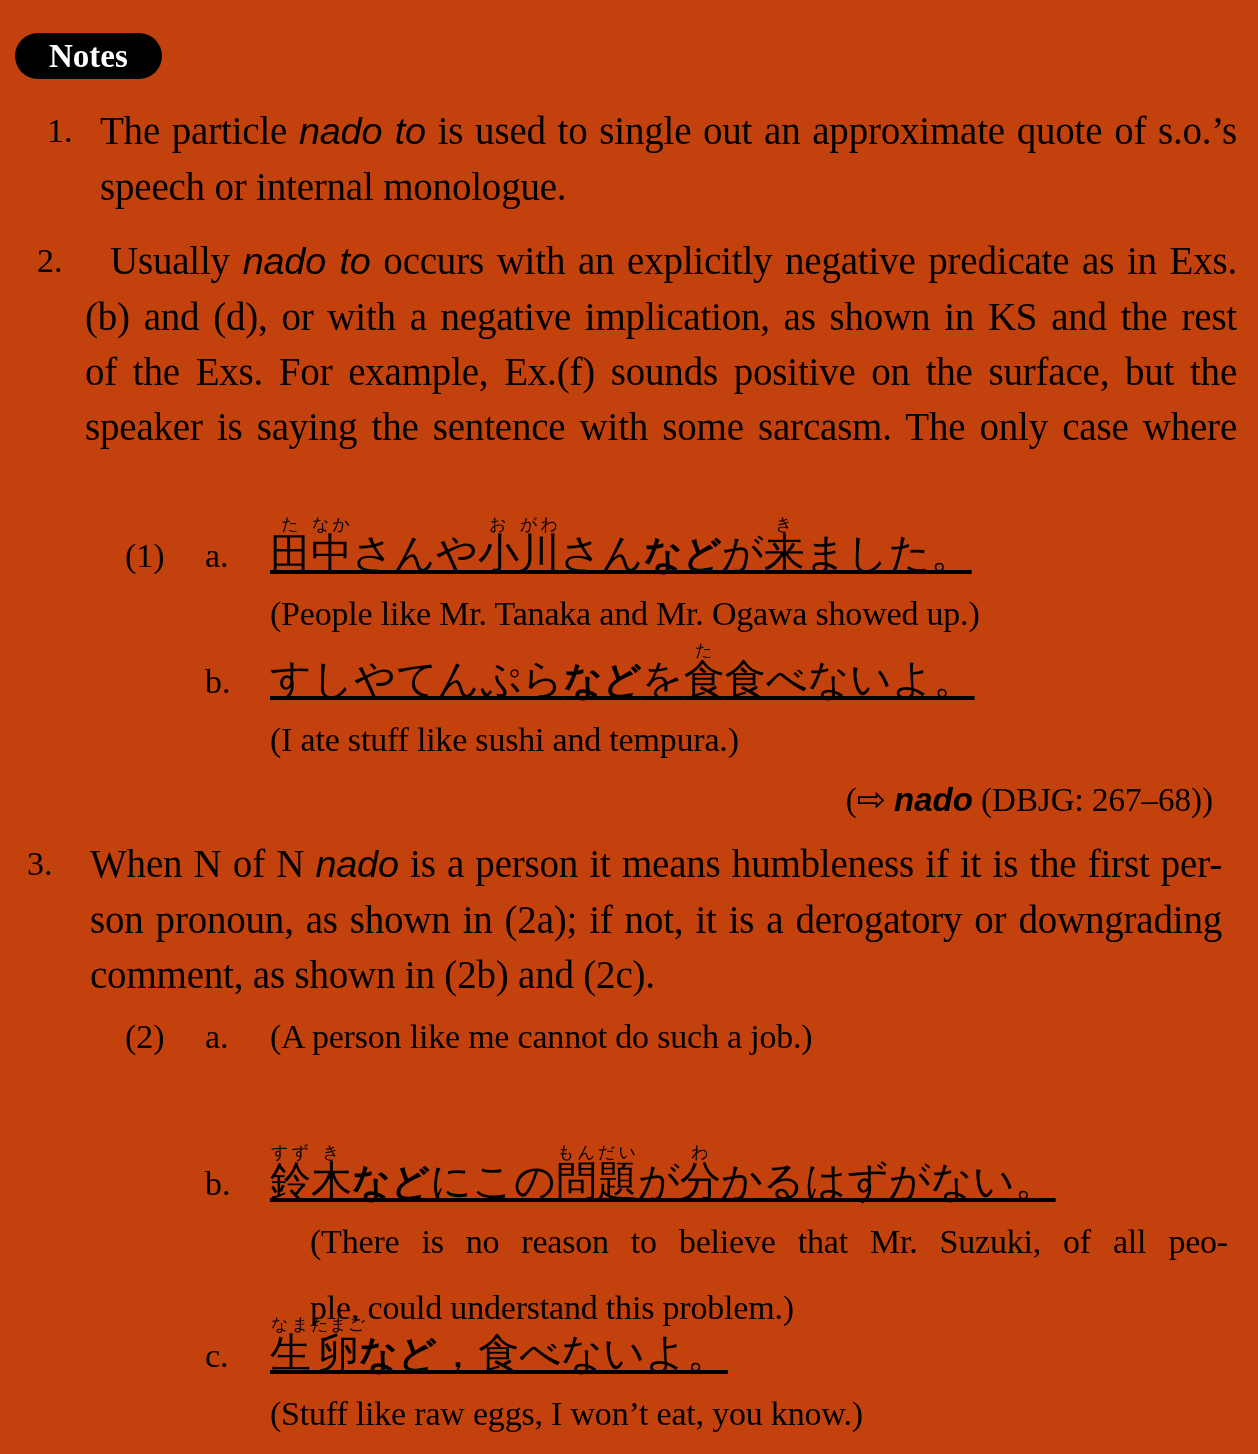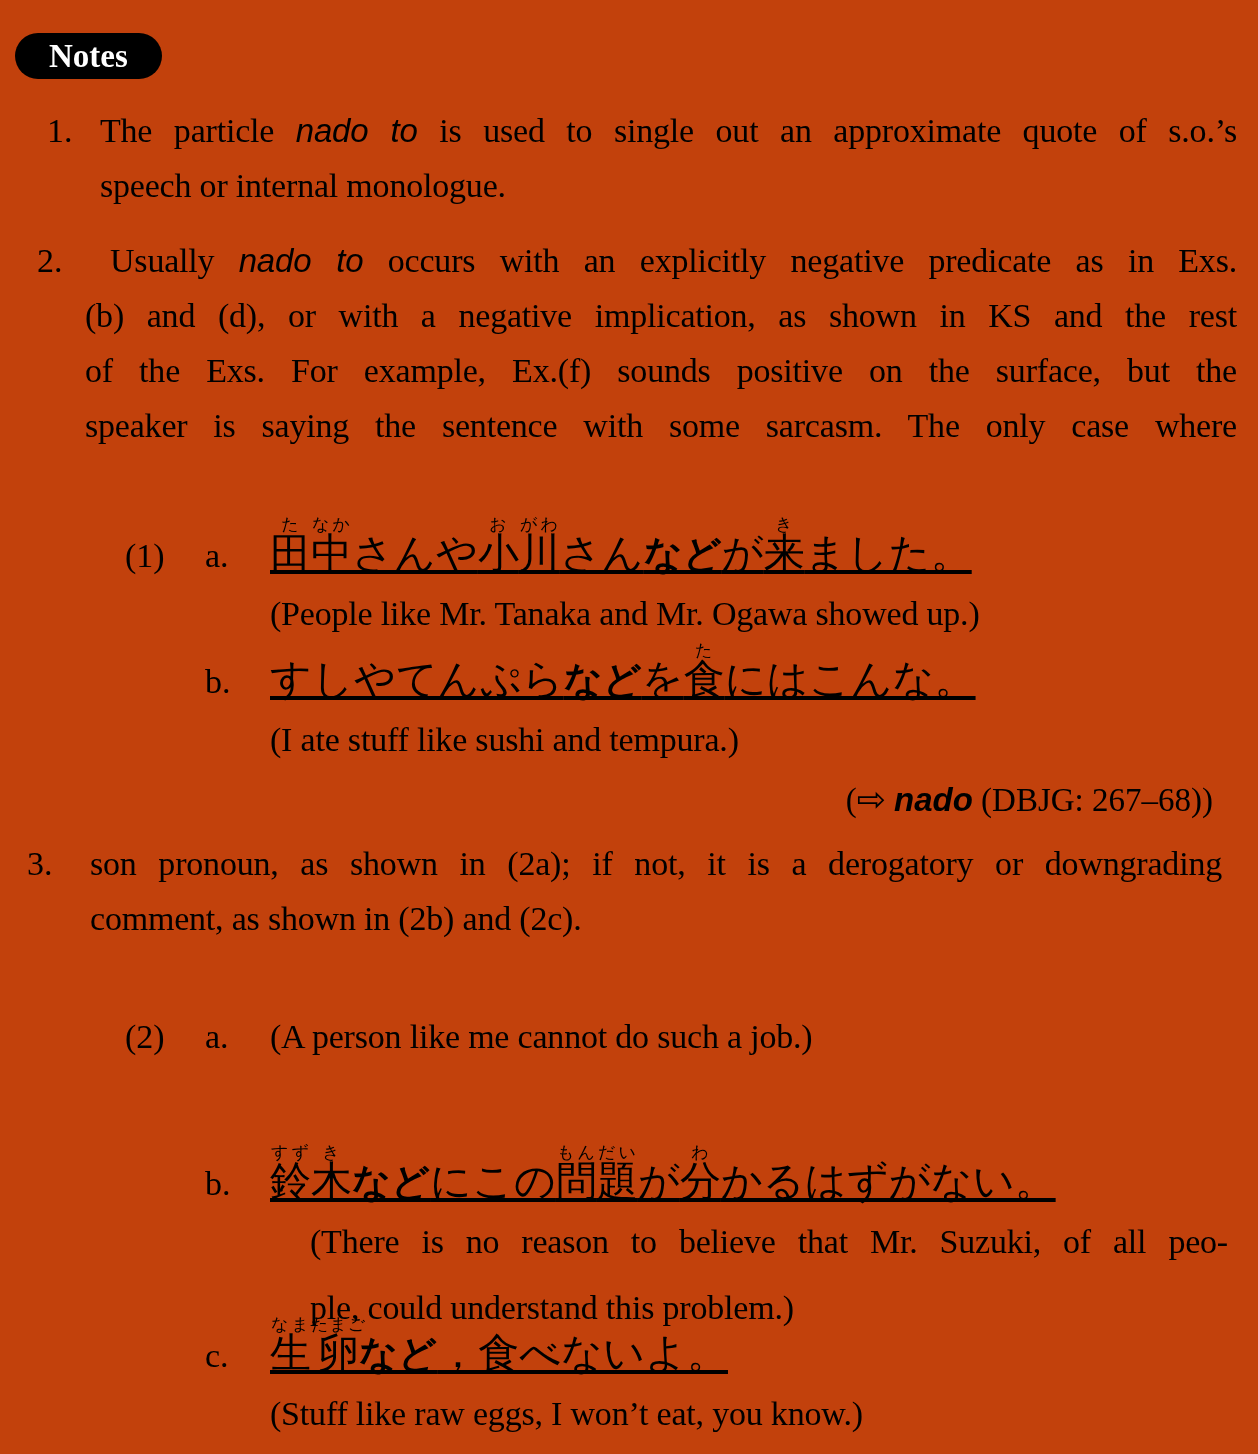--- a/index.html
+++ b/index.html
@@ -10,21 +10,21 @@
   
   .badge{
     position:absolute;left:15px;top:33px;height:46px;box-sizing:border-box;
     background:#000;color:#fff;border-radius:24px;padding:1px 34px 0 34px;
     font-size:33px;font-weight:bold;display:flex;align-items:center;
   }
   
   .note{position:absolute;}
   .num{position:absolute;top:0;font-size:34px;line-height:55px;}
   .tline{
-    font-size:34px;line-height:55px;letter-spacing:-0.2px;
+    font-size:39px;line-height:55px;letter-spacing:-0.2px;
     text-align:justify;text-align-last:justify;white-space:normal;
   }
   .tline.last{text-align-last:left;}
   .tline.indent{text-indent:25px;}
   .seg-i{font-family:"Liberation Sans",sans-serif;font-style:italic;font-size:0.97em;}
   .seg-b{font-family:"DejaVu Sans","Liberation Sans",sans-serif;font-weight:bold;font-size:0.93em;}
   .seg-bi{font-family:"Liberation Sans",sans-serif;font-style:italic;font-weight:bold;}
   .seg-arrow{font-family:"DejaVu Sans",sans-serif;font-size:1.05em;}
   
   .ex{position:absolute;left:125px;right:20px;display:flex;align-items:baseline;}
@@ -71,29 +71,30 @@
     <div class="ex-content">
       <div class="jp"><ruby>田<rt>た</rt></ruby><ruby>中<rt>なか</rt></ruby><span>さんや</span><ruby>小<rt>お</rt></ruby><ruby>川<rt>がわ</rt></ruby><span>さん</span><span class="seg-b">など</span><span>が</span><ruby>来<rt>き</rt></ruby><span>ました。</span></div>
       <div class="en">(People like Mr. Tanaka and Mr. Ogawa showed up.)</div>
     </div>
   </div>
 
   <div class="ex" style="top:642px;">
     <span class="ex-glabel"></span>
     <span class="ex-letter">b.</span>
     <div class="ex-content">
-      <div class="jp"><span>すしやてんぷら</span><span class="seg-b">など</span><span>を</span><ruby>食<rt>た</rt></ruby><span>にはこんな。</span></div>
+      <div class="jp"><span>すしやてんぷら</span><span class="seg-b">など</span><span>を</span><ruby>食<rt>た</rt></ruby><span>食べないよ。</span></div>
       <div class="en">(I ate stuff like sushi and tempura.)</div>
     </div>
   </div>
 
   <div class="ref"><span>(</span><span class="seg-arrow">⇨</span><span> </span><span class="seg-bi">nado</span><span> (DBJG: 267–68))</span></div>
 
   <section class="note" style="left:90px;top:836px;width:1132px;">
     <span class="num" style="left:-63px;">3.</span>
+    <div class="tline"><span>When N of N </span><span class="seg-i">nado</span><span> is a person it means humbleness if it is the first per-</span></div>
     <div class="tline"><span>son pronoun, as shown in (2a); if not, it is a derogatory or downgrading</span></div>
     <div class="tline last"><span>comment, as shown in (2b) and (2c).</span></div>
   </section>
 
   <div class="ex" style="top:1010px;">
     <span class="ex-glabel">(2)</span>
     <span class="ex-letter">a.</span>
     <div class="ex-content">
       <div class="en">(A person like me cannot do such a job.)</div>
     </div>

